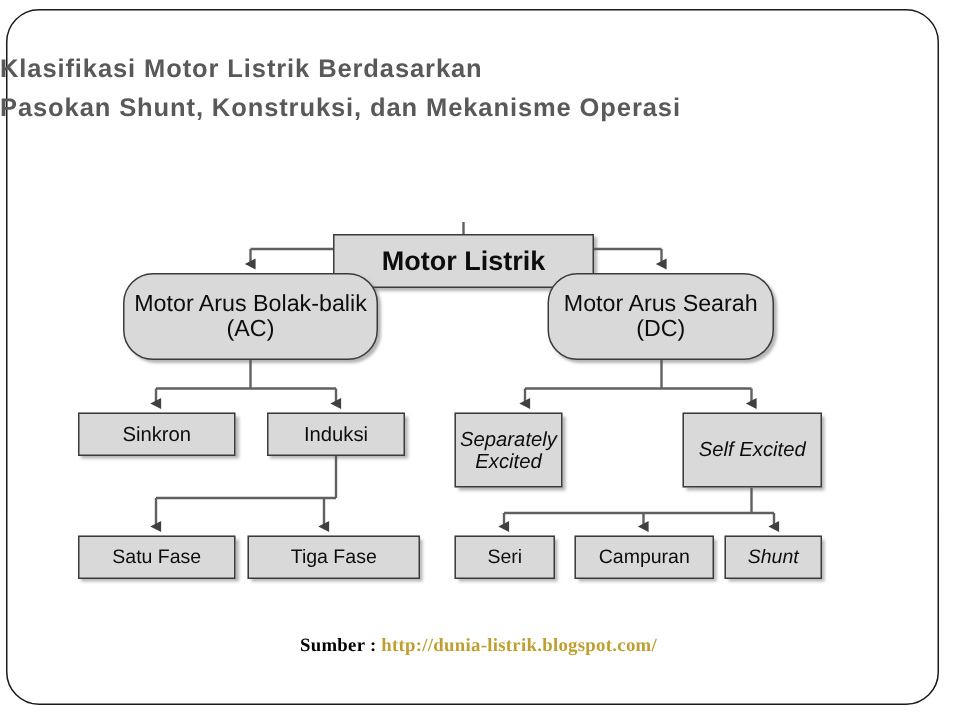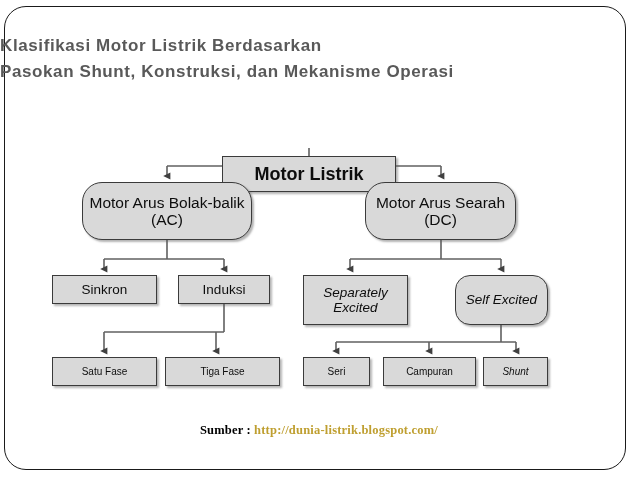--- a/index.html
+++ b/index.html
@@ -67,21 +67,21 @@
     align-items: center;
     justify-content: center;
     text-align: center;
     color: #0d0d0d;
     font-family: "Liberation Sans", sans-serif;
     line-height: 1.12;
   }
   .n-root { font-size: 18px; font-weight: bold; }
   .n-l2   { font-size: 15.5px; border-radius: 20px; }
   .n-l3   { font-size: 13.5px; }
-  .n-l4   { font-size: 10px; }
+  .n-l4   { font-size: 13px; }
   .italic { font-style: italic; }
 
   #source {
     position: absolute;
     left: 0;
     top: 423px;
     width: 638px;
     text-align: center;
     font-family: "Liberation Serif", serif;
     font-size: 12.5px;
@@ -157,24 +157,24 @@
     <div class="node n-l2" style="left:365px; top:182px; width:151px; height:58px;">
       <span>Motor Arus Searah (DC)</span>
     </div>
 
     <div class="node n-l3" style="left:52px; top:275px; width:105px; height:29px;">
       <span>Sinkron</span>
     </div>
     <div class="node n-l3" style="left:178px; top:275px; width:92px; height:29px;">
       <span>Induksi</span>
     </div>
-    <div class="node n-l3 italic" style="left:303px; top:275px; width:105px; height:50px;align-items:center;">
+    <div class="node n-l3 italic" style="left:303px; top:275px; width:72px; height:50px;align-items:center;">
       <span>Separately Excited</span>
     </div>
-    <div class="node n-l3 italic" style="left:455px; top:275px; width:93px; height:50px;border-radius:15px;">
+    <div class="node n-l3 italic" style="left:455px; top:275px; width:93px; height:50px;">
       <span>Self Excited</span>
     </div>
 
     <div class="node n-l4" style="left:52px; top:357px; width:105px; height:29px;">
       <span>Satu Fase</span>
     </div>
     <div class="node n-l4" style="left:165px; top:357px; width:115px; height:29px;">
       <span>Tiga Fase</span>
     </div>
     <div class="node n-l4" style="left:303px; top:357px; width:67px; height:29px;">

